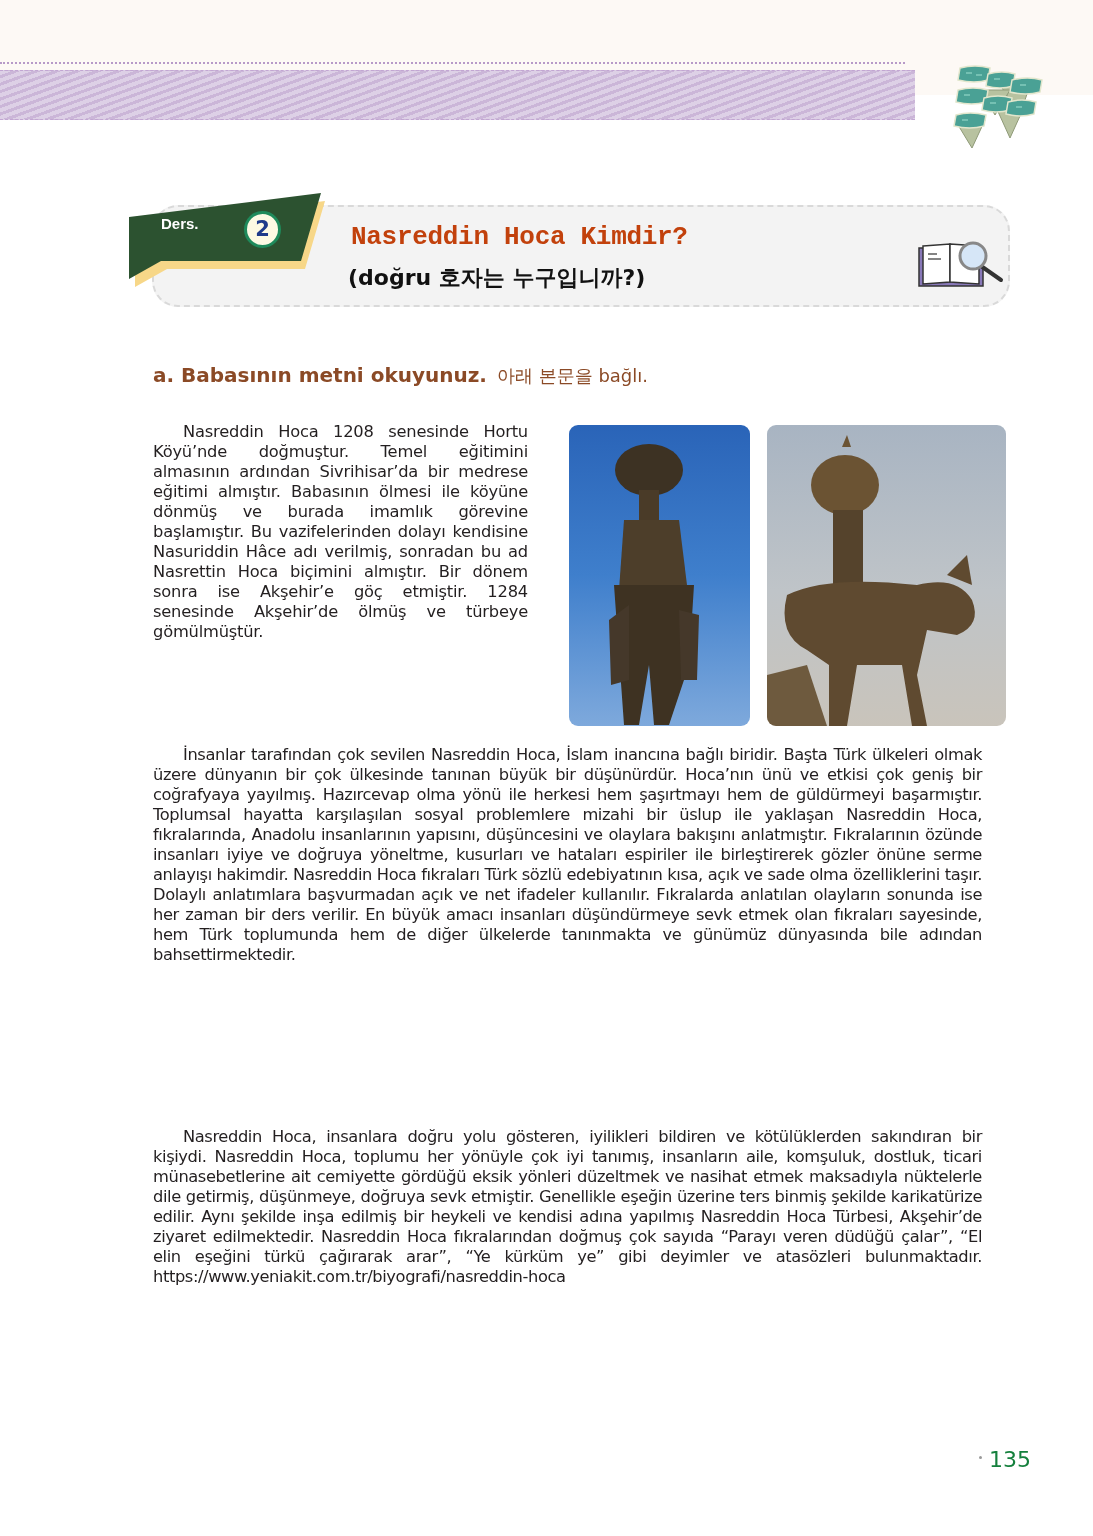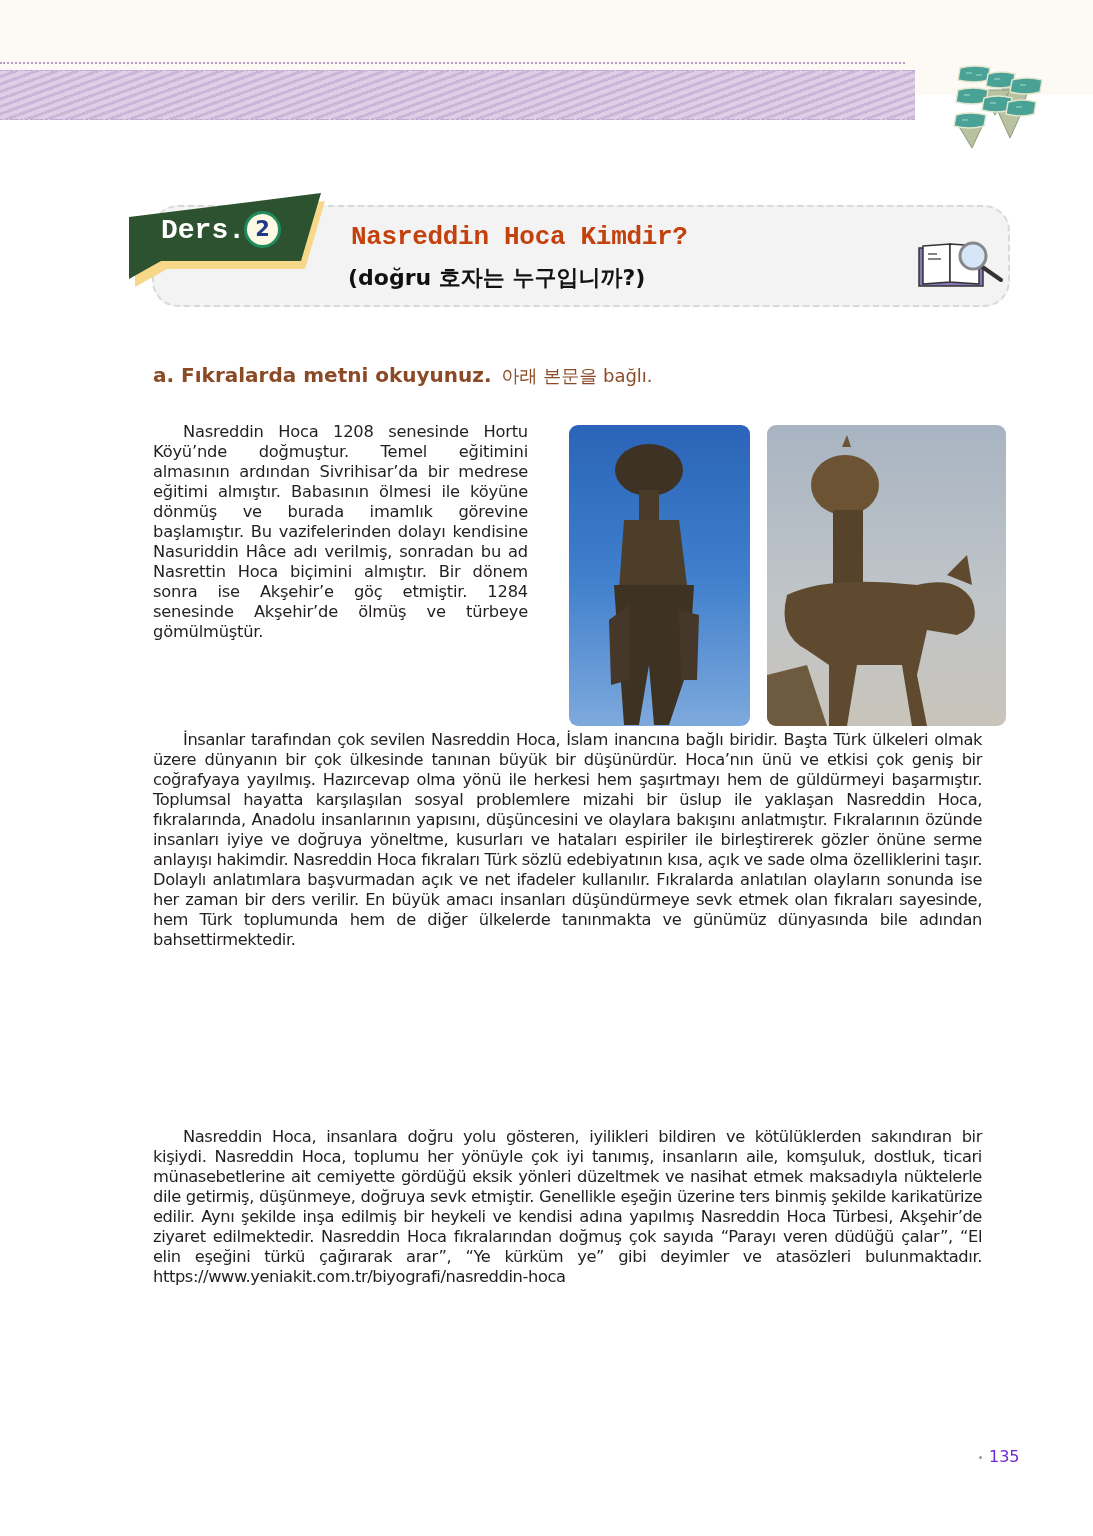--- a/index.html
+++ b/index.html
@@ -16,51 +16,51 @@
   }
   .top-right-white { position: absolute; left: 1000px; top: 95px; width: 93px; height: 40px; background: #fff; }
   .deco-tiles { position: absolute; left: 940px; top: 60px; width: 110px; height: 90px; }
 
   
   .lesson-box {
     position: absolute; left: 152px; top: 205px; width: 858px; height: 102px;
     background: #f3f3f3; border: 2px dashed #d9d9d9; border-radius: 26px;
   }
   .ders-tag { position: absolute; left: 129px; top: 193px; width: 200px; height: 96px; }
-  .ders-label { position: absolute; left: 161px; top: 215px; font-size: 28px; font-weight: bold; color: #ffffff; font-family: Liberation Mono, monospace; }
+  .ders-label { position: absolute; left: 161px; top: 215px; font-size: 15px; font-weight: bold; color: #ffffff; font-family: Liberation Sans, sans-serif; }
   .ders-num {
     position: absolute; left: 244px; top: 211px; width: 37px; height: 37px; border-radius: 50%;
     background: #fdf9e3; border: 3px solid #1f8a5b; color: #1f3a8a; font-weight: bold;
     font-size: 21px; text-align: center; line-height: 31px; font-family: "DejaVu Sans", sans-serif;
   }
   .lesson-title { position: absolute; left: 351px; top: 222px; font-size: 26px; font-weight: bold; color: #c2410c; font-family: Liberation Mono, monospace; letter-spacing: -0.3px; }
   .lesson-subtitle { position: absolute; left: 348px; top: 263px; font-size: 22px; font-weight: bold; color: #111; font-family: "DejaVu Sans", sans-serif; }
   .book-icon { position: absolute; left: 915px; top: 240px; width: 90px; height: 50px; }
 
   
   .section-heading { position: absolute; left: 153px; top: 363px; font-size: 20px; color: #8b4a26; font-family: "DejaVu Sans", sans-serif; }
   .section-heading .tr { font-weight: bold; }
   .section-heading .ko { font-size: 18px; margin-left: 10px; font-weight: normal; }
 
   
   .para { position: absolute; font-family: "DejaVu Sans", sans-serif; font-size: 16.3px; line-height: 20px; text-align: justify; color: #231f20; letter-spacing: -0.4px; }
   .para .indent { display: inline-block; width: 30px; }
   .p1 { left: 153px; top: 422px; width: 375px; letter-spacing: -0.2px; }
-  .p2 { left: 153px; top: 730px; width: 829px; }
+  .p2 { left: 153px; top: 745px; width: 829px; }
   .p3 { left: 153px; top: 1127px; width: 829px; }
 
   
   .photo { position: absolute; border-radius: 9px; overflow: hidden; }
   .photo1 { left: 569px; top: 425px; width: 181px; height: 301px; background: linear-gradient(180deg, #2a64b8 0%, #3f7fcc 50%, #7ea9dc 100%); }
   .photo2 { left: 767px; top: 425px; width: 239px; height: 301px; background: linear-gradient(180deg, #a8b4c2 0%, #bfc4c8 55%, #c9c4bb 100%); }
   .photo svg { width: 100%; height: 100%; display: block; }
 
   
   .page-dot { position: absolute; left: 979px; top: 1456px; width: 3px; height: 3px; background: #999; border-radius: 50%; }
-  .page-number { position: absolute; left: 989px; top: 1447px; font-size: 16px; color: #6d28d9; font-family: "DejaVu Sans", sans-serif; }
+  .page-number { position: absolute; left: 989px; top: 1447px; font-size: 22px; color: #15803d; font-family: "DejaVu Sans", sans-serif; }
 </style>
 </head>
 <body>
 
 <div class="top-band"></div>
 <div class="top-dots"></div>
 <div class="stripe-band"></div>
 <div class="top-right-white"></div>
 <svg class="deco-tiles" viewBox="0 0 110 90">
   <g stroke="#8f9a78" stroke-width="1">
@@ -103,21 +103,21 @@
   <rect x="4" y="8" width="64" height="38" fill="#8878b8" stroke="#333" stroke-width="1.5"></rect>
   <path d="M8,6 L35,4 L35,42 L8,44 Z" fill="#fff" stroke="#333" stroke-width="1.5"></path>
   <path d="M35,4 L64,6 L64,44 L35,42 Z" fill="#fff" stroke="#333" stroke-width="1.5"></path>
   <line x1="13" y1="14" x2="22" y2="14" stroke="#333" stroke-width="1.2"></line>
   <line x1="13" y1="19" x2="26" y2="19" stroke="#333" stroke-width="1.2"></line>
   <line x1="66" y1="26" x2="86" y2="40" stroke="#333" stroke-width="4" stroke-linecap="round"></line>
   <circle cx="58" cy="16" r="13" fill="#d6e6f7" stroke="#888" stroke-width="3"></circle>
 </svg>
 
 <div class="section-heading">
-  <span class="tr">a. Fıkralarda metni okuyunuz.</span><span class="ko">아래 본문을 bağlı.</span>
+  <span class="tr">a. Babasının metni okuyunuz.</span><span class="ko">아래 본문을 bağlı.</span>
 </div>
 
 <div class="para p1"><span class="indent"></span><span>Nasreddin Hoca 1208 senesinde Hortu Köyü’nde doğmuştur. Temel eğitimini almasının ardından Sivrihisar’da bir medrese eğitimi almıştır. Babasının ölmesi ile köyüne dönmüş ve burada imamlık görevine başlamıştır. Bu vazifelerinden dolayı kendisine Nasuriddin Hâce adı verilmiş, sonradan bu ad Nasrettin Hoca biçimini almıştır. Bir dönem sonra ise Akşehir’e göç etmiştir. 1284 senesinde Akşehir’de ölmüş ve türbeye gömülmüştür.</span></div>
 
 <div class="photo photo1">
   <svg viewBox="0 0 181 301" preserveAspectRatio="none">
     <ellipse cx="80" cy="45" rx="34" ry="26" fill="#3d3223"></ellipse>
     <rect x="70" y="65" width="20" height="30" fill="#4a3b28"></rect>
     <path d="M55,95 L110,95 L118,160 L50,165 Z" fill="#4d3e2a"></path>
     <path d="M45,160 L125,160 L120,240 L100,300 L85,300 L80,240 L70,300 L55,300 Z" fill="#3e3222"></path>

